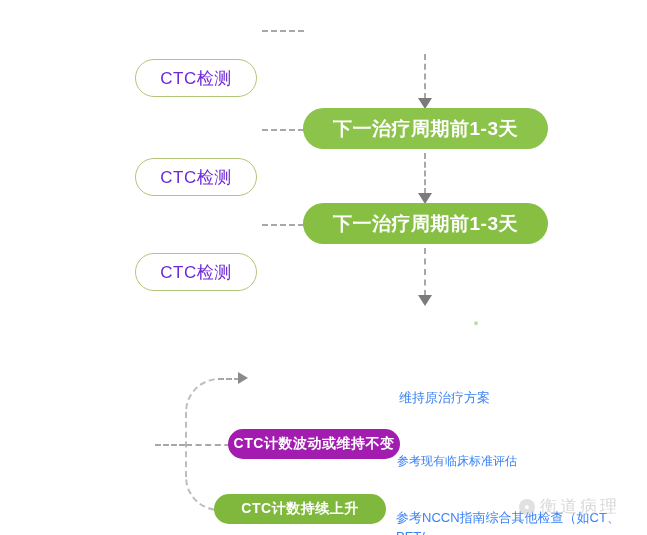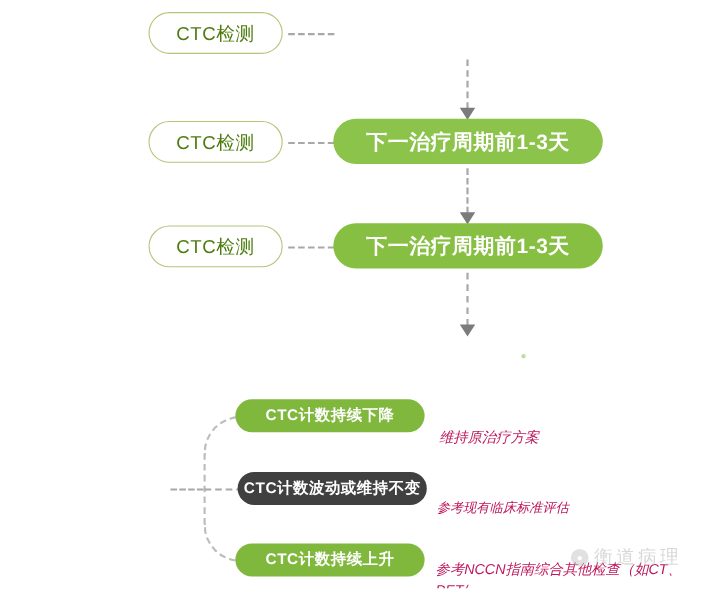--- a/index.html
+++ b/index.html
@@ -18,49 +18,49 @@
     overflow: hidden;
   }
 
   
   .pill-outline {
     position: absolute;
     box-sizing: border-box;
     background: #ffffff;
     border: 1.6px solid #b2c67a;
     border-radius: 999px;
-    color: #4d7c0f;
+    color: #6d28d9;
     display: flex;
     align-items: center;
     justify-content: center;
     letter-spacing: 0.5px;
     white-space: nowrap;
+    margin-top: 48px;
   }
 
   
   .pill-green {
     position: absolute;
     box-sizing: border-box;
     border-radius: 999px;
     color: #ffffff;
     font-weight: bold;
     display: flex;
     align-items: center;
     justify-content: center;
     white-space: nowrap;
     letter-spacing: 0.5px;
   }
 
   
   .note {
     position: absolute;
-    color: #be185d;
+    color: #3b82f6;
     line-height: 1.45;
     white-space: pre-line;
-    font-style: italic;
   }
 
   
   .h-dash {
     position: absolute;
     border-top: 2px dashed #a8a8a8;
     height: 0;
   }
   .v-dash {
     position: absolute;
@@ -195,28 +195,25 @@
   <div class="h-dash" style="left:218px; top:378px; width:22px;"></div>
   <div class="arrow-right" style="left:238px; top:372px;"></div>
 
   <div class="h-dash" style="left:186px; top:444px; width:54px;"></div>
   <div class="arrow-right" style="left:238px; top:438px;"></div>
 
   <div class="curve curve-bottom" style="left:185px; top:475px; width:36px; height:36px;"></div>
   <div class="h-dash" style="left:218px; top:509px; width:22px;"></div>
   <div class="arrow-right" style="left:238px; top:503px;"></div>
 
-  <div class="pill-green" style="left:214px; top:363px; width:172px; height:30px; font-size:14px; background:#7fb83c;">
-    <span>CTC计数持续下降</span>
-  </div>
   <div class="note" style="left:399px; top:370px; width:240px; font-size:13px;">
     <span>维持原治疗方案</span>
   </div>
 
-  <div class="pill-green" style="left:216px; top:429px; width:172px; height:30px; font-size:14px; background:#404040;">
+  <div class="pill-green" style="left:228px; top:429px; width:172px; height:30px; font-size:14px; background:#a21caf;">
     <span>CTC计数波动或维持不变</span>
   </div>
   <div class="note" style="left:397px; top:436px; width:240px; font-size:12px;">
     <span>参考现有临床标准评估</span>
   </div>
 
   <div class="pill-green" style="left:214px; top:494px; width:172px; height:30px; font-size:14px; background:#7fb83c;">
     <span>CTC计数持续上升</span>
   </div>
   <div class="note" style="left:396px; top:490px; width:250px; font-size:13px;">

